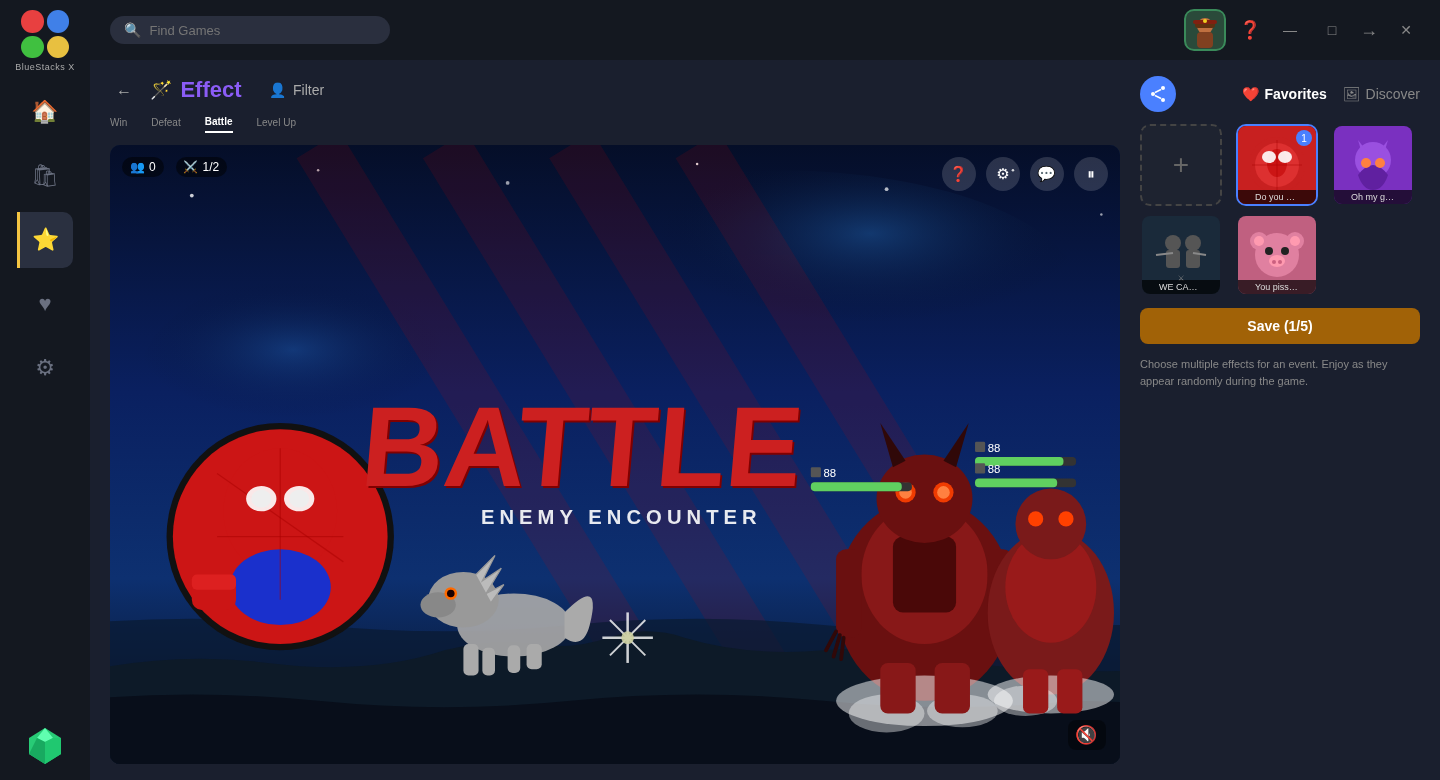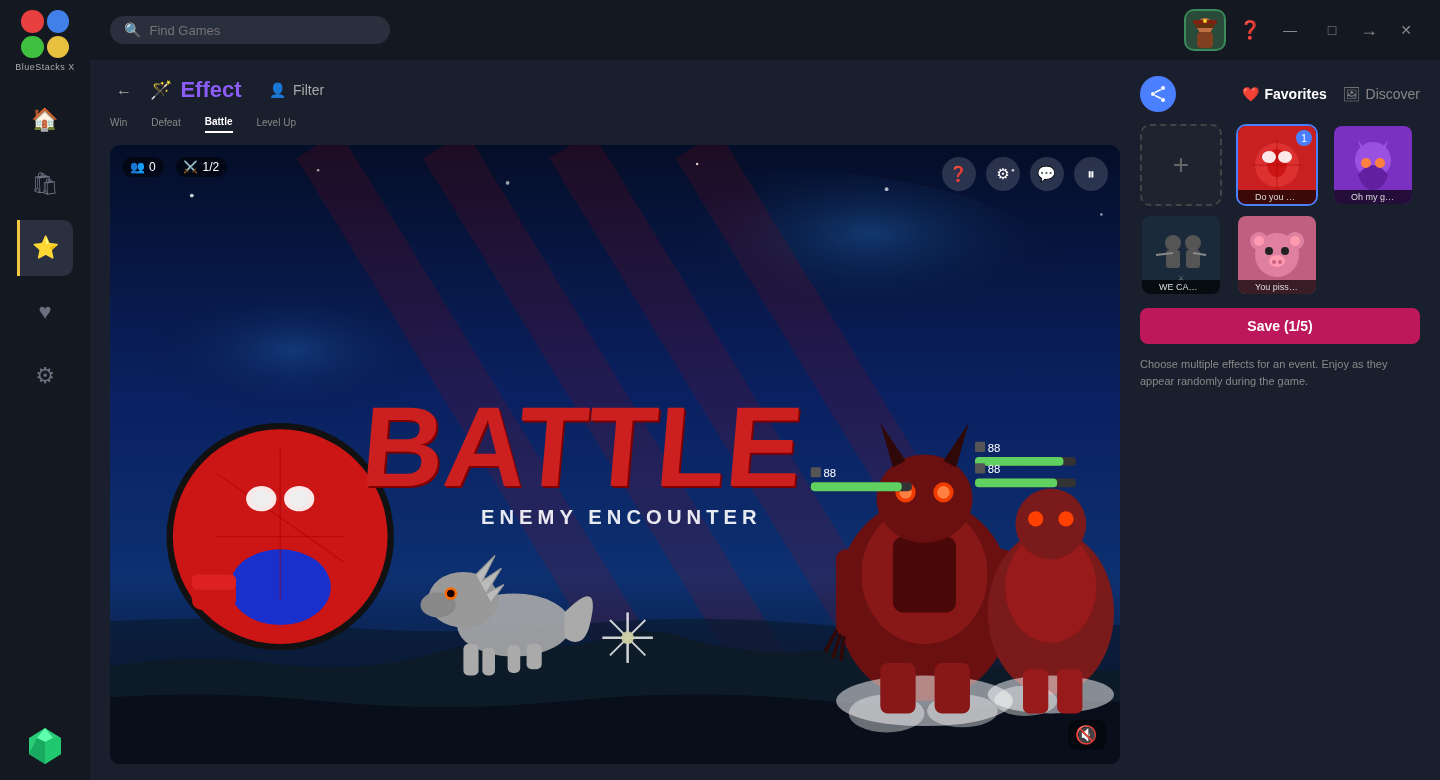--- a/index.html
+++ b/index.html
@@ -21,21 +21,21 @@
       flex-direction: column;
       align-items: center;
       padding: 10px 0;
       gap: 8px;
       flex-shrink: 0;
     }
     .sidebar-logo {
       display: flex;
       flex-direction: column;
       align-items: center;
-      margin-bottom: 12px;
+      margin-bottom: 4px;
     }
     .logo-squares {
       width: 48px;
       height: 48px;
       display: grid;
       grid-template-columns: 1fr 1fr;
       gap: 3px;
       margin-bottom: 4px;
     }
     .logo-sq { border-radius: 50%; }
@@ -397,21 +397,21 @@
 
     
     .action-buttons {
       display: flex;
       gap: 8px;
     }
     .btn-save {
       flex: 1;
       padding: 10px;
       border-radius: 8px;
-      background: #be185d;
+      background: #a16207;
       color: #fff;
       font-size: 14px;
       font-weight: 600;
       border: none;
       cursor: pointer;
       text-align: center;
     }
     .btn-play {
       flex: 1;
       padding: 10px;

